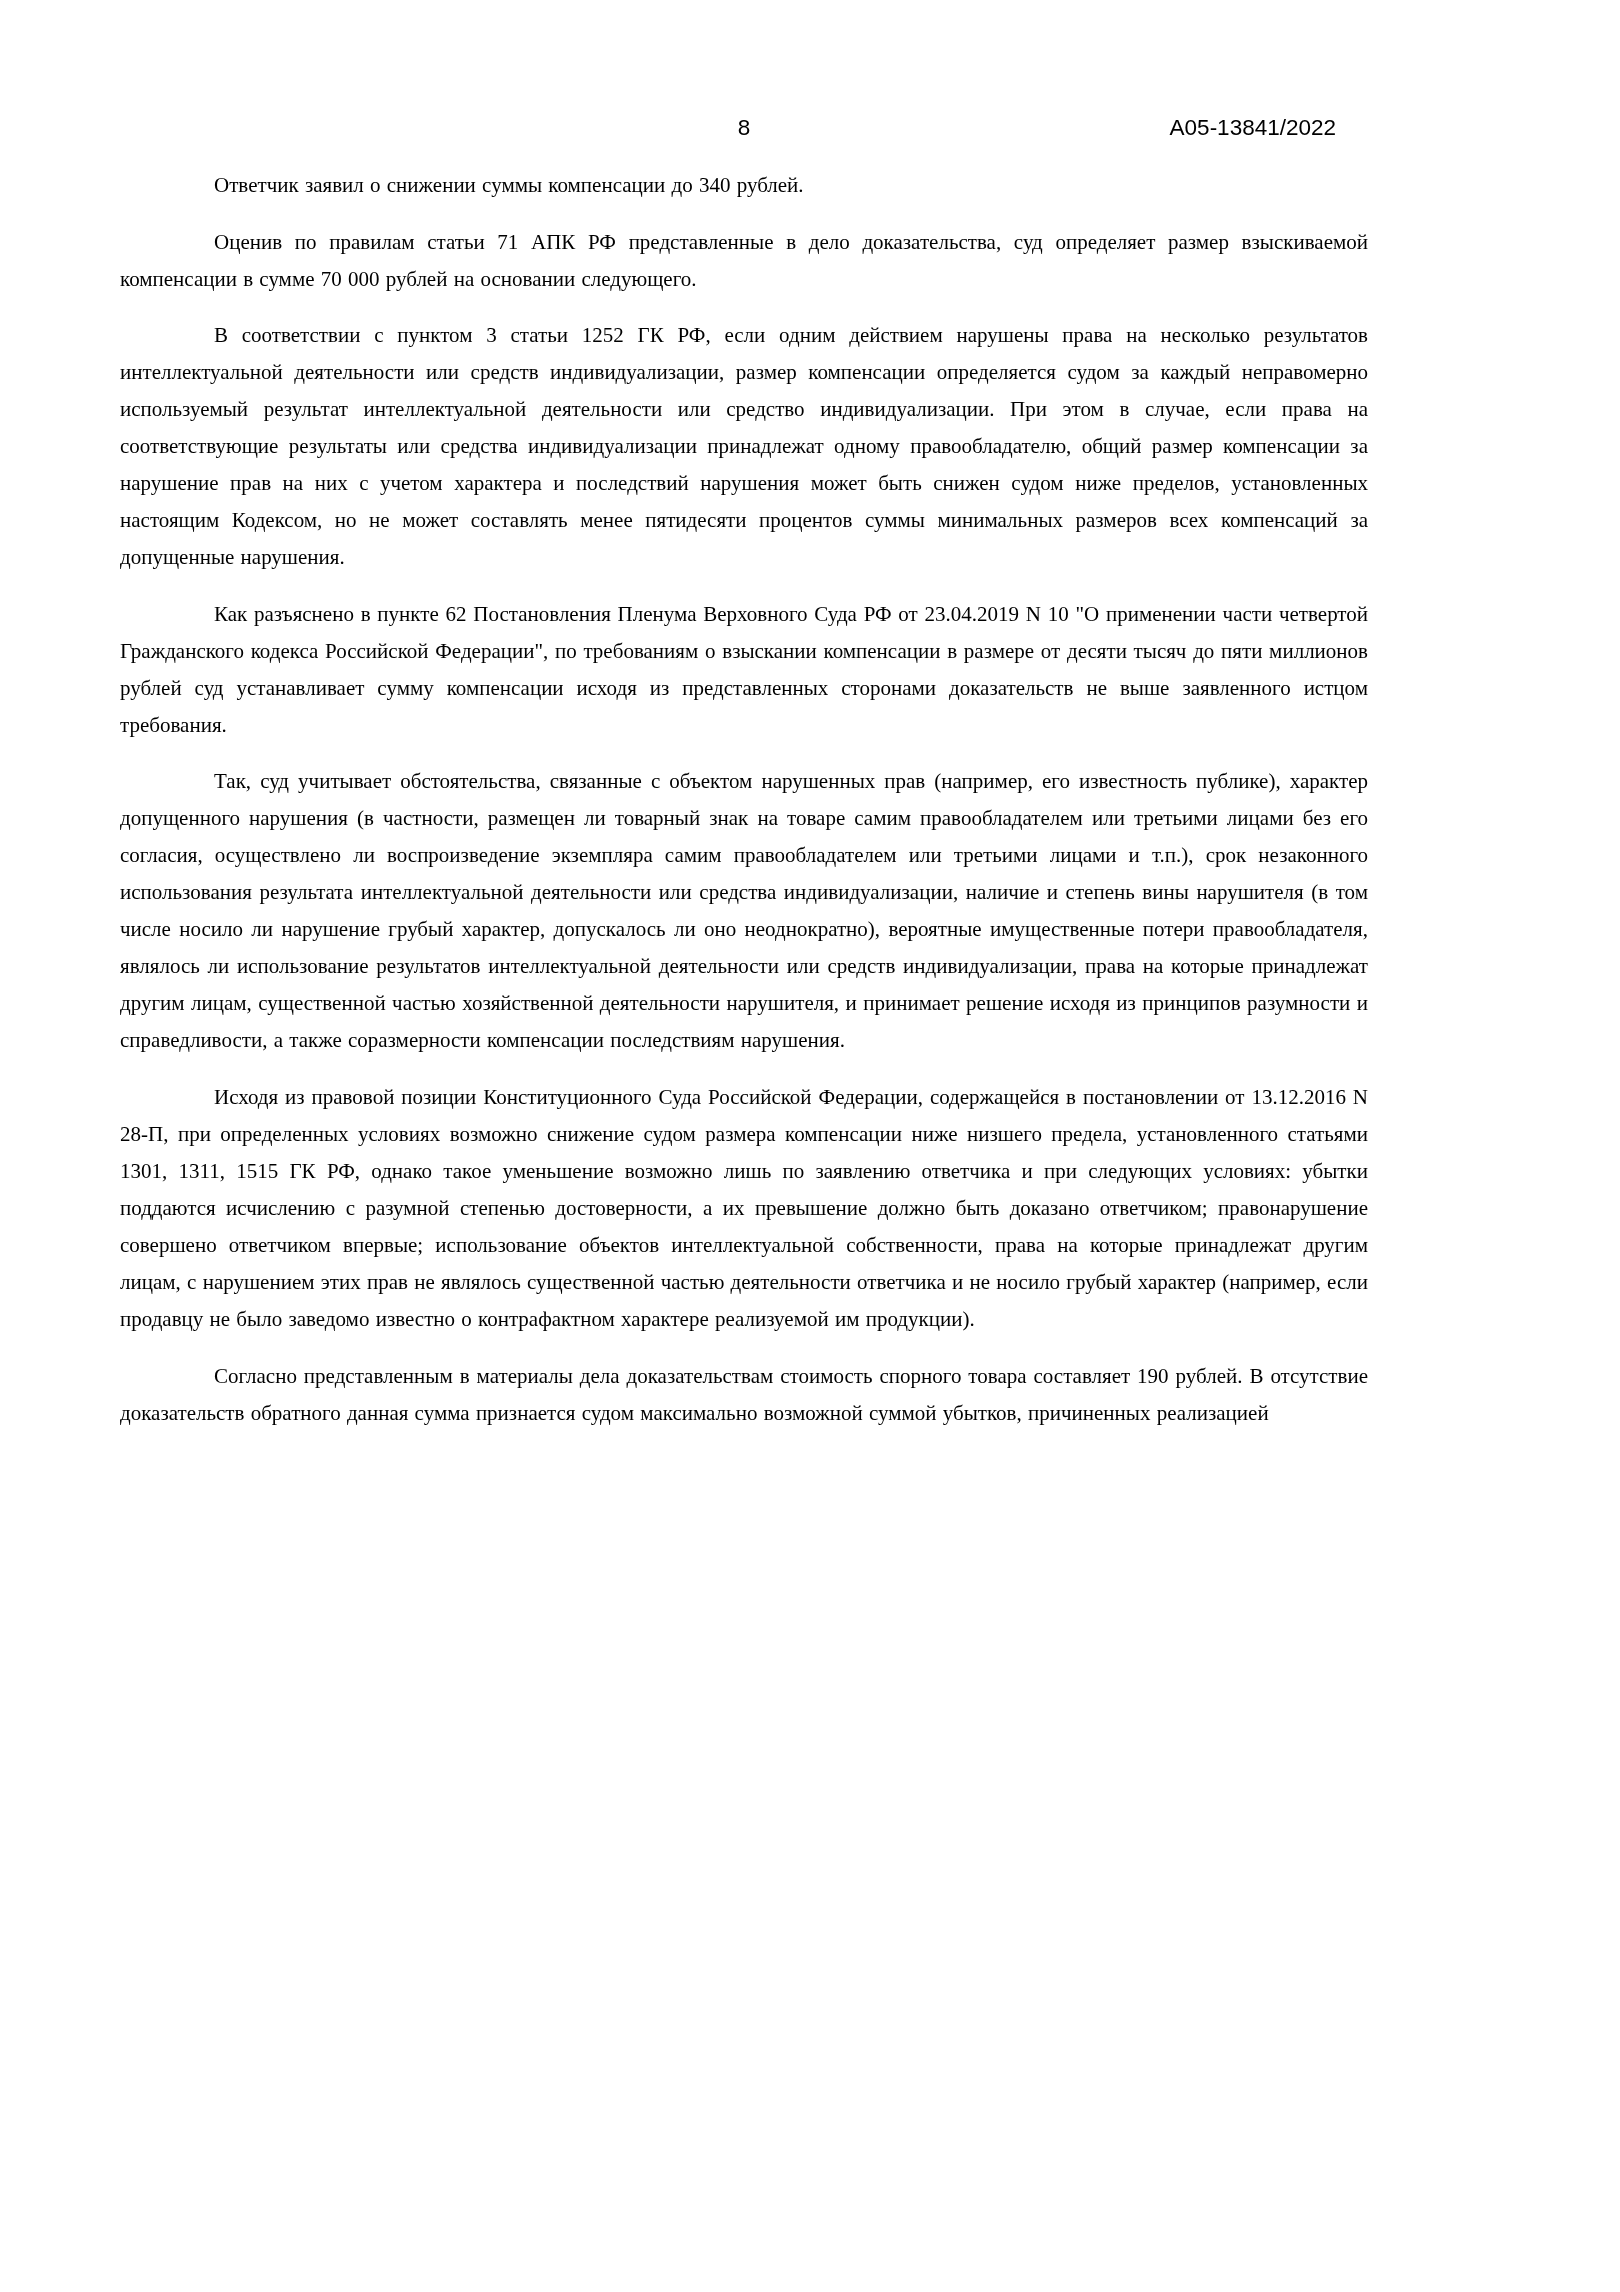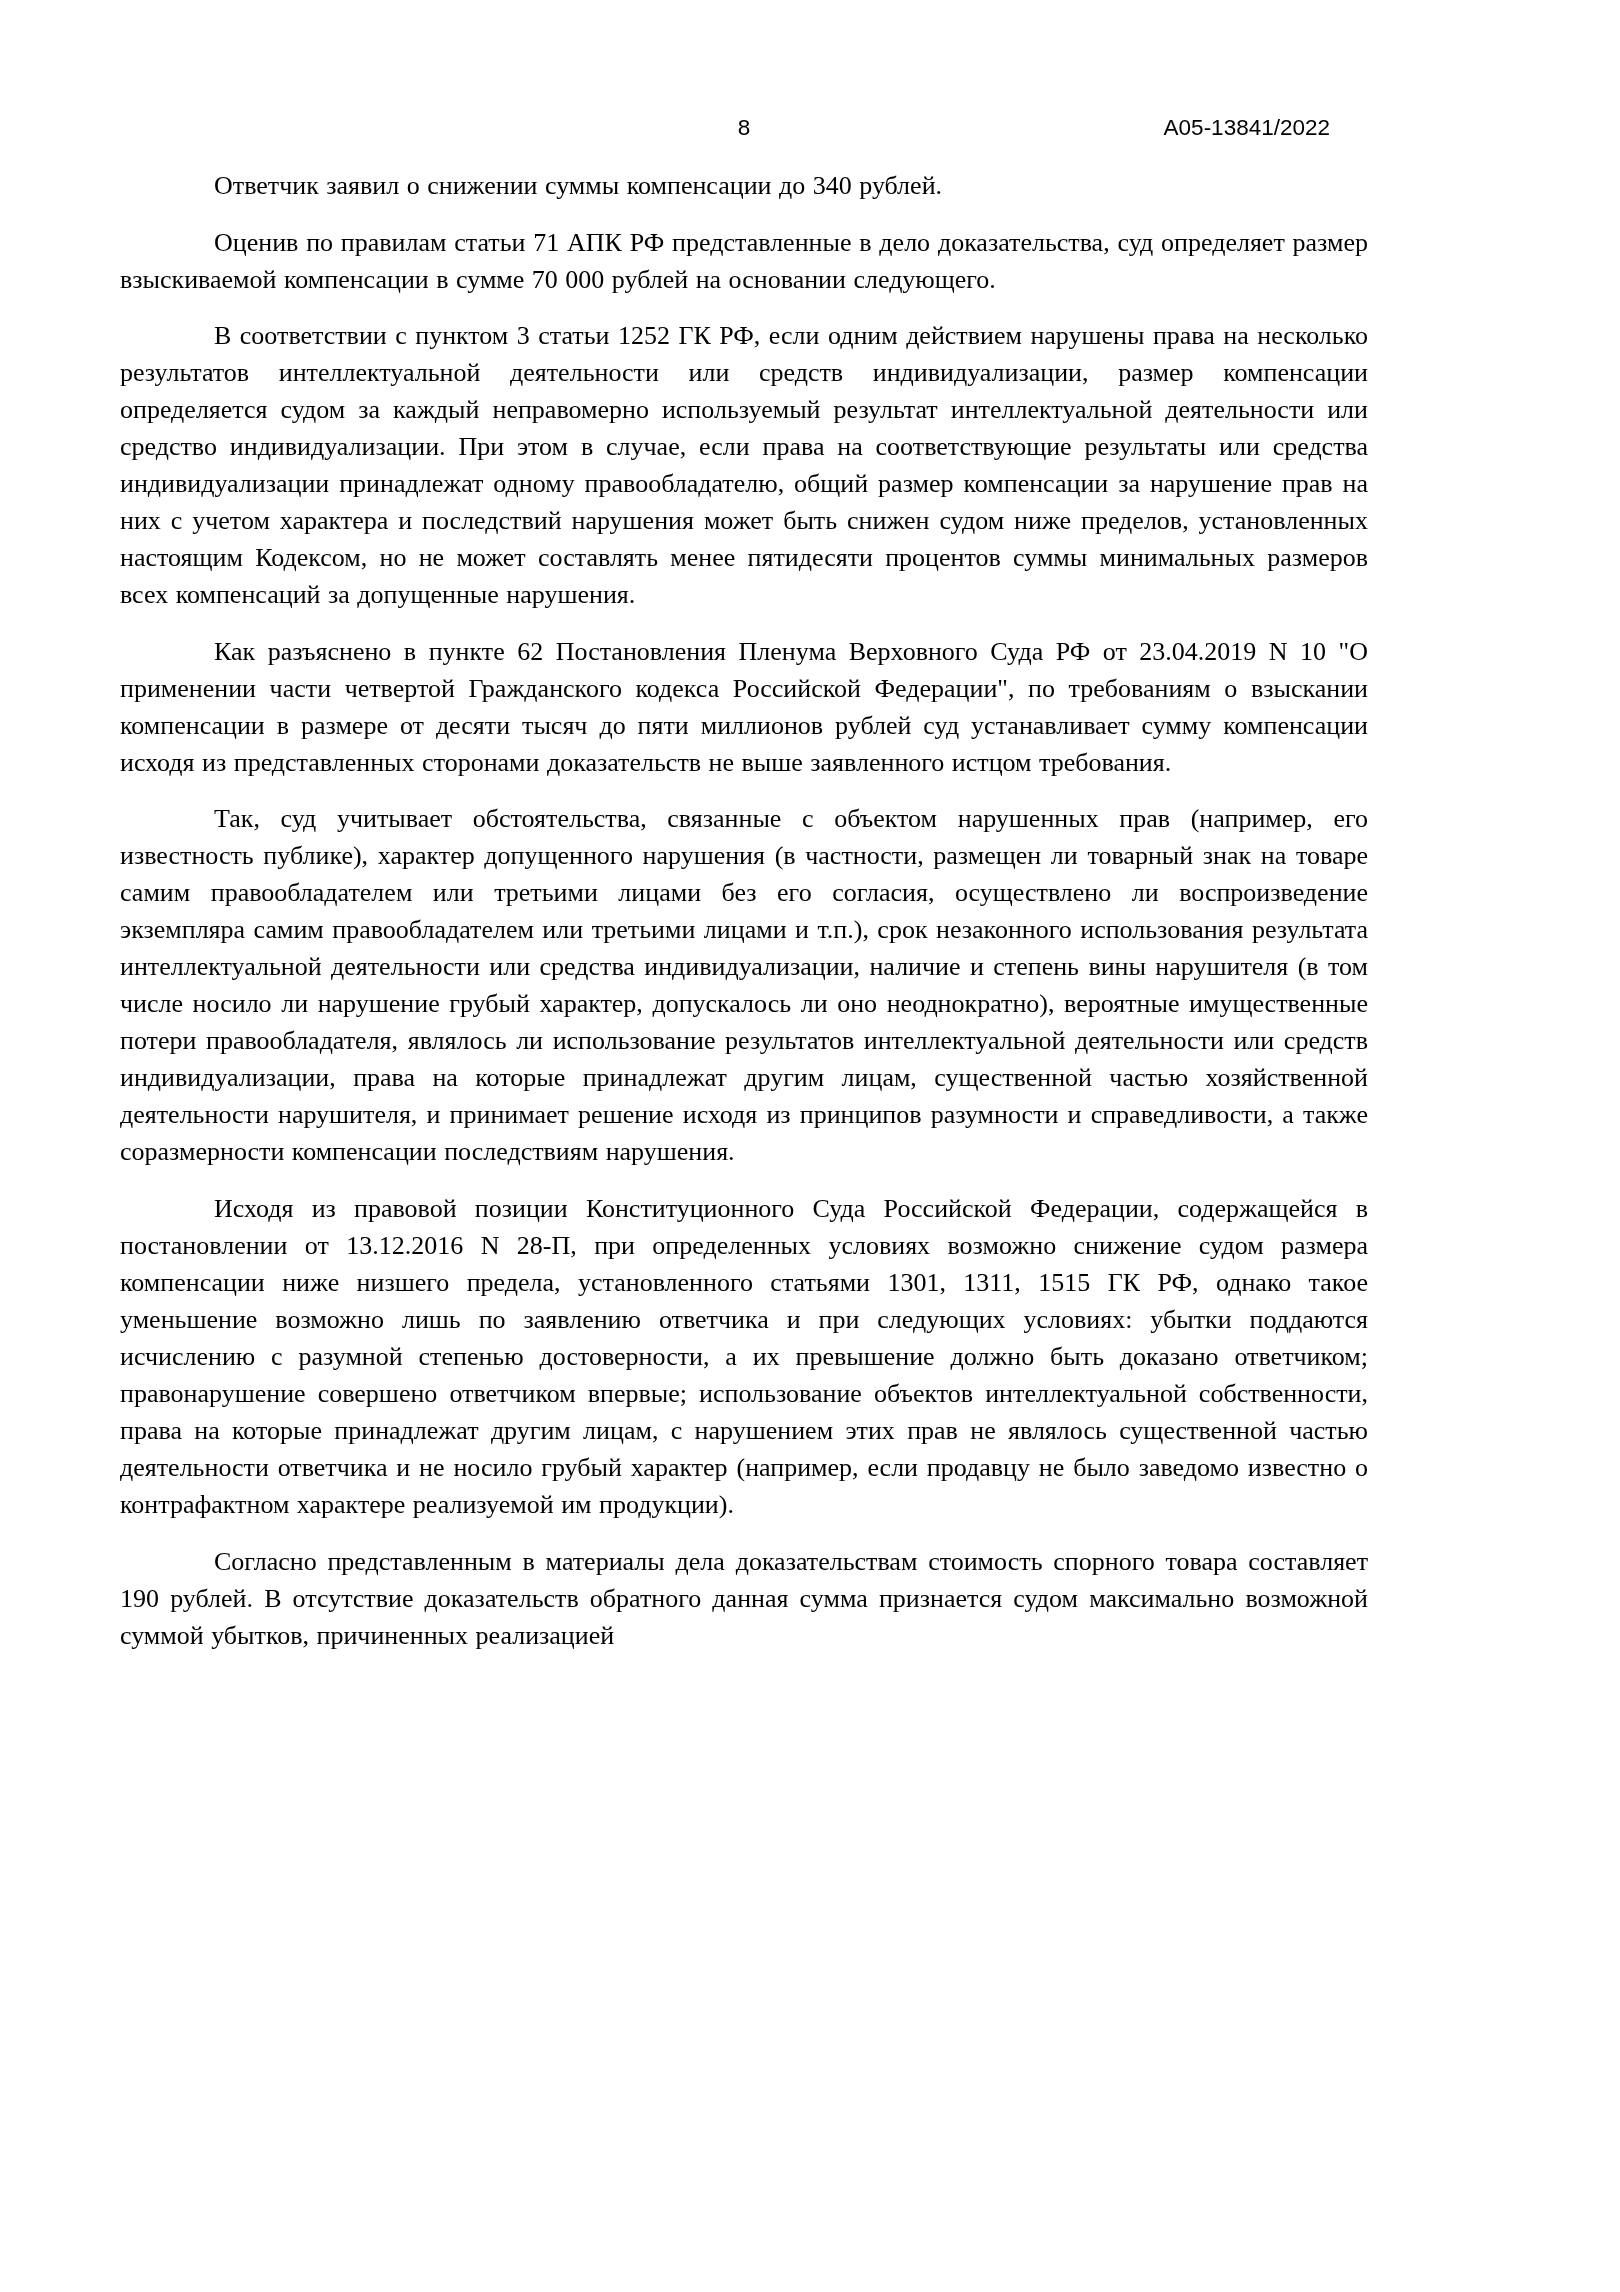--- a/index.html
+++ b/index.html
@@ -28,31 +28,31 @@
   }
   .page-number {
     position: absolute;
     left: 0;
     top: 0;
     width: 100%;
     text-align: center;
   }
   .case-number {
     position: absolute;
-    right: 38px;
+    right: 32px;
     top: 0;
     white-space: nowrap;
   }
   .content {
     position: absolute;
     top: 167px;
     left: 120px;
     width: 1248px;
     font-family: "Liberation Serif", serif;
-    font-size: 26px;
+    font-size: 21px;
     line-height: 37px;
     text-align: justify;
     color: #000000;
   }
   .content p {
     margin: 0 0 19.6px 0;
     text-indent: 94px;
     word-spacing: 1px;
   }
 </style>

